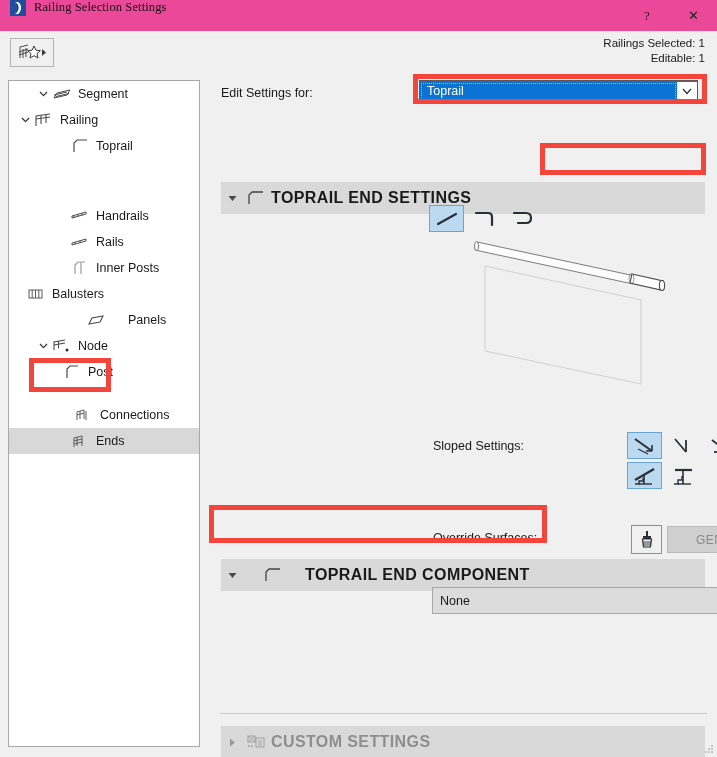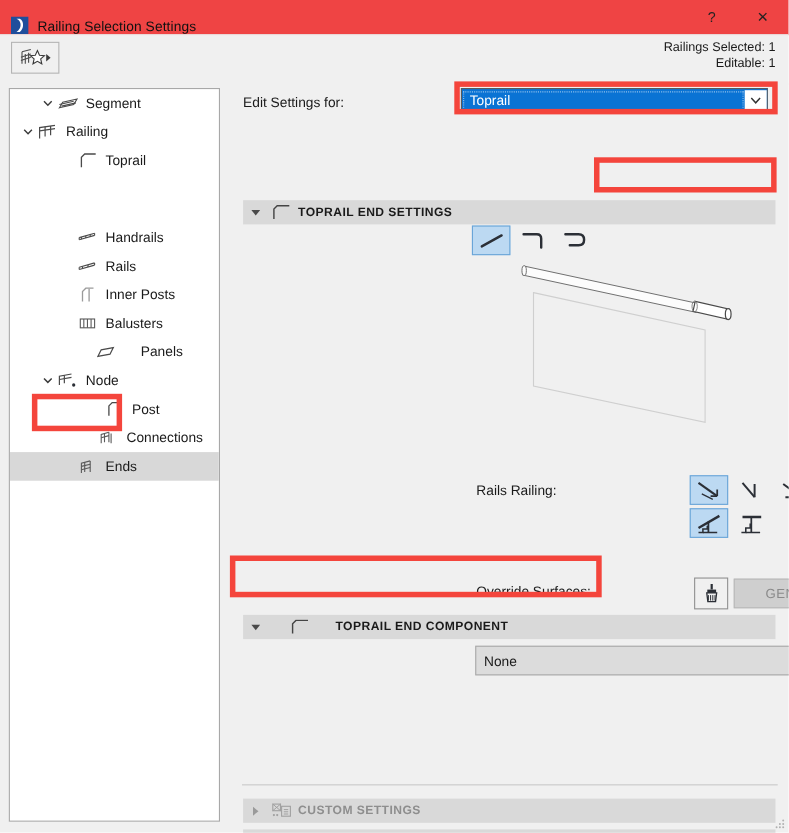--- a/index.html
+++ b/index.html
@@ -13,25 +13,26 @@
     font-family: "Liberation Sans", sans-serif;
     font-size: 12px;
     color: #1a1a1a;
     overflow: hidden;
     position: relative;
   }
 
   
   .titlebar {
     height: 31px;
-    background: #ef4444;
+    background: #ec4899;
     border-bottom: 1px solid #e8e8e8;
     display: flex;
-    align-items: flex-end;
+    align-items: flex-start;
     position: relative;
+    font-family: Liberation Serif, serif;
   }
   .titlebar-icon {
     width: 16px; height: 16px;
     margin-left: 10px; margin-right: 8px;
     flex: 0 0 auto;
   }
   .titlebar-title {
     font-size: 12.5px;
     color: #111;
     letter-spacing: 0.1px;
@@ -159,25 +160,25 @@
     flex: 0 0 auto;
     background: #ffffff;
     height: 19px;
   }
 
   
   .section-head {
     position: absolute;
     left: 8px;
     width: 484px;
-    height: 22px;
+    height: 32px;
     background: #d9d9d9;
     display: flex;
     align-items: center;
-    font-size: 11px;
+    font-size: 16px;
     font-weight: bold;
     letter-spacing: 0.4px;
   }
   .section-head .tri {
     width: 22px;
     display: flex; align-items: center; justify-content: center;
     flex: 0 0 auto;
   }
   .section-head .sico {
     width: 26px;
@@ -423,21 +424,21 @@
         <div class="tree-item" style="padding-left: 44px;">
           <span class="tree-chev"></span>
           <span class="tree-ico">
             <svg width="20" height="14" viewBox="0 0 20 14">
               <path d="M5 13 L5 4 L8 1 L15 1" stroke="#9a9a9a" stroke-width="1.2" fill="none"></path>
               <path d="M11 13 L11 1.6" stroke="#9a9a9a" stroke-width="1.2"></path>
             </svg>
           </span>
           <span class="tree-label">Inner Posts</span>
         </div>
-        <div class="tree-item" style="padding-left: 44px;">
+        <div class="tree-item" style="">
           <span class="tree-chev"></span>
           <span class="tree-ico">
             <svg width="20" height="14" viewBox="0 0 20 14">
               <g stroke="#5a5a5a" stroke-width="1" fill="none">
                 <rect x="3" y="3" width="13" height="8"></rect>
                 <path d="M6.2 3 L6.2 11 M9.5 3 L9.5 11 M12.8 3 L12.8 11"></path>
               </g>
             </svg>
           </span>
           <span class="tree-label">Balusters</span>
@@ -462,30 +463,30 @@
               <g stroke="#4a4a4a" stroke-width="1.1" fill="none">
                 <path d="M2 11 L2 3 L13 1"></path>
                 <path d="M6.5 9.5 L6.5 2.2"></path>
                 <path d="M2 6 L13 4"></path>
               </g>
               <circle cx="15" cy="11" r="1.5" fill="#2b2f36"></circle>
             </svg>
           </span>
           <span class="tree-label">Node</span>
         </div>
-        <div class="tree-item" style="padding-left: 68px; align-items: center;">
+        <div class="tree-item" style="padding-left: 36px; align-items: center;">
           <span class="tree-chev"></span>
           <span class="tree-ico">
             <svg width="20" height="14" viewBox="0 0 20 14">
               <path d="M5 13 L5 4 L8 1 L16 1" stroke="#4a4a4a" stroke-width="1.2" fill="none"></path>
             </svg>
           </span>
           <span class="tree-label">Post</span>
         </div>
-        <div class="tree-item" style="padding-left: 63px;">
+        <div class="tree-item" style="padding-left: 48px; margin-top: 17px;">
           <span class="tree-chev"></span>
           <span class="tree-ico">
             <svg width="20" height="14" viewBox="0 0 20 14">
               <g stroke="#5a5a5a" stroke-width="1" fill="none">
                 <path d="M3 12 L3 4 L10 2"></path>
                 <path d="M6 11 L6 3"></path>
                 <path d="M3 7 L10 5"></path>
                 <path d="M12 12 L12 3"></path>
                 <path d="M10 2 L10 11"></path>
               </g>
@@ -570,21 +571,21 @@
         <ellipse cx="43.5" cy="10" rx="2" ry="4.5" fill="#fcfcfc" stroke="#6e6e6e" stroke-width="0.9"></ellipse>
 
         <path d="M199 38 L230 45 L228 54 L197 47 Z" fill="#ffffff" stroke="#4a4a4a" stroke-width="1.1"></path>
         <ellipse cx="229" cy="49.5" rx="2.6" ry="5" fill="#ffffff" stroke="#4a4a4a" stroke-width="1.1"></ellipse>
         <ellipse cx="198.5" cy="42.5" rx="2.4" ry="4.8" fill="none" stroke="#777" stroke-width="0.8"></ellipse>
 
         <path d="M52 30 L208 64 L208 148 L52 115 Z" fill="none" stroke="#cfcfcf" stroke-width="1"></path>
       </svg>
     </div>
 
-    <div class="sloped-label">Rails Railing:</div>
+    <div class="sloped-label">Sloped Settings:</div>
 
     <div class="sloped-icons-1">
       <div class="icon-btn active">
         <span>
           <svg width="26" height="20" viewBox="0 0 26 20">
             <path d="M3 3 L20 15" stroke="#2b2f36" stroke-width="2"></path>
             <path d="M20 15 L14 15 M20 15 L20 9" stroke="#2b2f36" stroke-width="1.6" fill="none"></path>
             <path d="M6 13 L16 18" stroke="#2b2f36" stroke-width="1.2"></path>
           </svg>
         </span>

